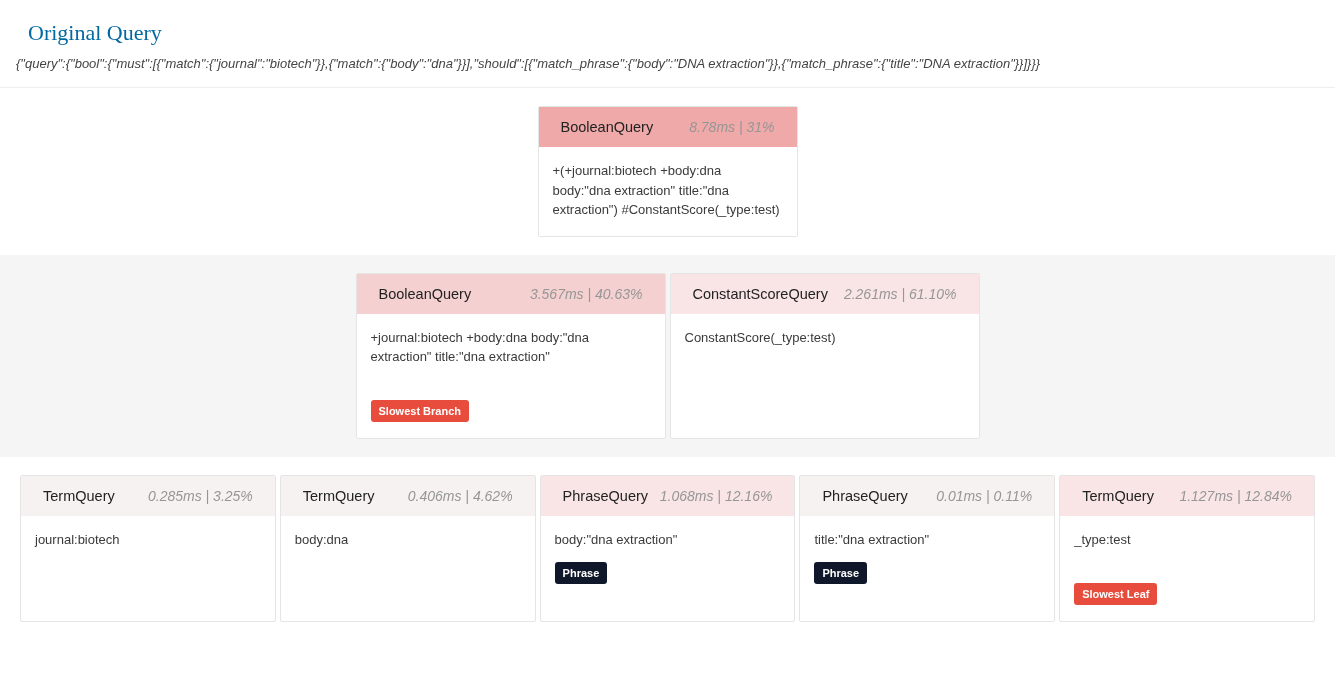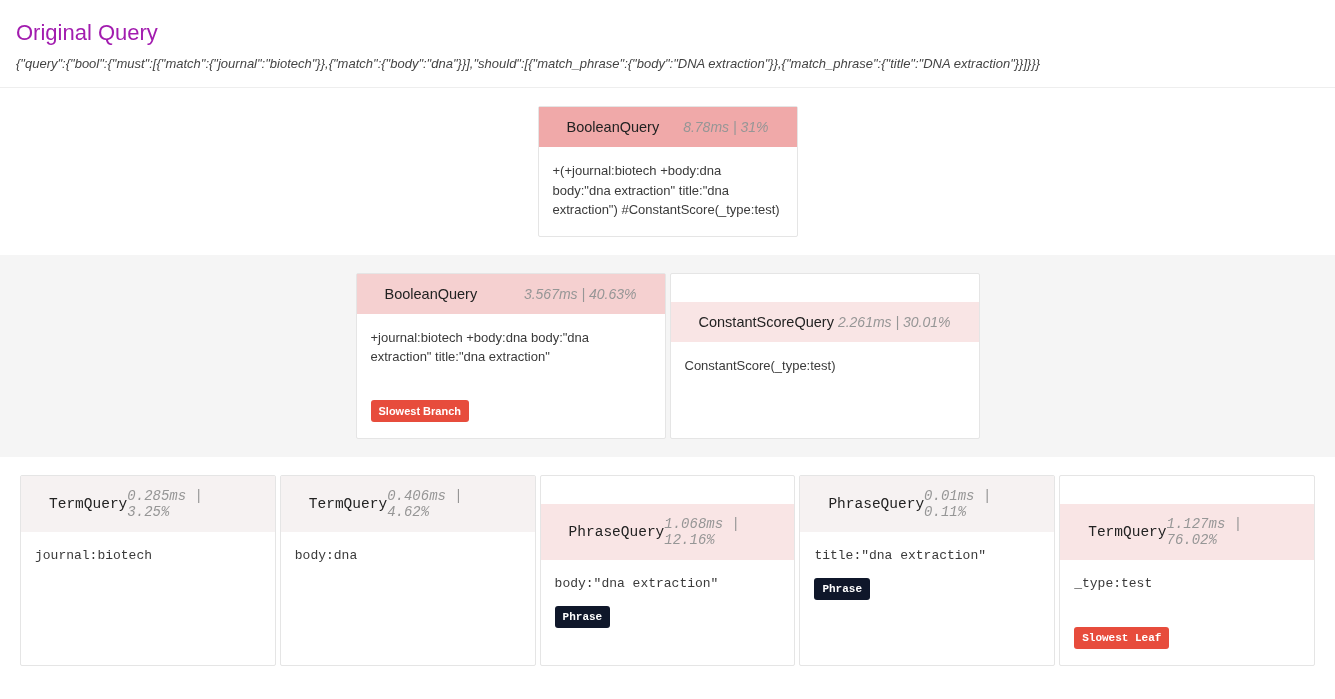--- a/index.html
+++ b/index.html
@@ -10,53 +10,53 @@
     color: #333;
     background: #fff;
   }
   .header {
     padding: 20px 16px 16px 16px;
     border-bottom: 1px solid #eee;
   }
   .header h2 {
     font-size: 22px;
     font-weight: 400;
-    color: #a21caf;
-    margin: 0 0 10px 0;
+    color: #0369a1;
+    margin: 0 0 10px 12px;
+    font-family: Liberation Serif, serif;
   }
   .header .query-json {
     font-style: italic;
     font-size: 13px;
     color: #444;
   }
   .level {
     padding: 18px 0;
     display: flex;
     justify-content: center;
     gap: 4px;
   }
   .level.alt {
     background: #f5f5f5;
   }
   .level.leaves {
     padding: 18px 20px;
-    font-family: Liberation Mono, monospace;
   }
   .node {
     background: #fff;
     border: 1px solid #e5e5e5;
     border-radius: 2px;
     display: flex;
     flex-direction: column;
   }
   .node-header {
     display: flex;
     justify-content: space-between;
     align-items: center;
-    padding: 12px 28px;
+    padding: 12px 22px;
   }
   .node-title {
     font-size: 14.5px;
     color: #222;
   }
   .node-stats {
     font-style: italic;
     color: #969696;
     font-size: 14px;
   }
@@ -75,21 +75,21 @@
     padding: 3px 8px;
     border-radius: 3px;
     margin-top: 12px;
   }
   .badge-red { background: #e74c3c; margin-top: 33px; }
   .badge-orange { background: #0f172a; }
 
   
   .hdr-strong { background: #f0a9a9; }
   .hdr-mid    { background: #f5d0d0; }
-  .hdr-light  { background: #f9e5e5; margin-top: 28px; }
+  .hdr-light  { background: #f9e5e5; }
   .hdr-faint  { background: #f6f2f2; }
 
   
   .row0 .node { width: 260px; }
   
   .row1 .node { width: 310px; }
   
   .row2 { gap: 4px; }
   .row2 .node { flex: 1 1 0; min-width: 0; }
 </style>
@@ -115,21 +115,21 @@
     <div class="node">
       <div class="node-header hdr-mid">
         <span class="node-title">BooleanQuery</span>
         <span class="node-stats">3.567ms | 40.63%</span>
       </div>
       <div class="node-body">+journal:biotech +body:dna body:"dna extraction" title:"dna extraction"<div><span class="badge badge-red">Slowest Branch</span></div></div>
     </div>
     <div class="node">
       <div class="node-header hdr-light">
         <span class="node-title">ConstantScoreQuery</span>
-        <span class="node-stats">2.261ms | 30.01%</span>
+        <span class="node-stats">2.261ms | 61.10%</span>
       </div>
       <div class="node-body">ConstantScore(_type:test)</div>
     </div>
   </div>
 
 <div class="level row2 leaves" id="row2">
     <div class="node">
       <div class="node-header hdr-faint">
         <span class="node-title">TermQuery</span>
         <span class="node-stats">0.285ms | 3.25%</span>
@@ -153,17 +153,17 @@
     <div class="node">
       <div class="node-header hdr-faint">
         <span class="node-title">PhraseQuery</span>
         <span class="node-stats">0.01ms | 0.11%</span>
       </div>
       <div class="node-body">title:"dna extraction"<div><span class="badge badge-orange">Phrase</span></div></div>
     </div>
     <div class="node">
       <div class="node-header hdr-light">
         <span class="node-title">TermQuery</span>
-        <span class="node-stats">1.127ms | 76.02%</span>
+        <span class="node-stats">1.127ms | 12.84%</span>
       </div>
       <div class="node-body">_type:test<div><span class="badge badge-red">Slowest Leaf</span></div></div>
     </div>
   </div>
 
 </body></html>

